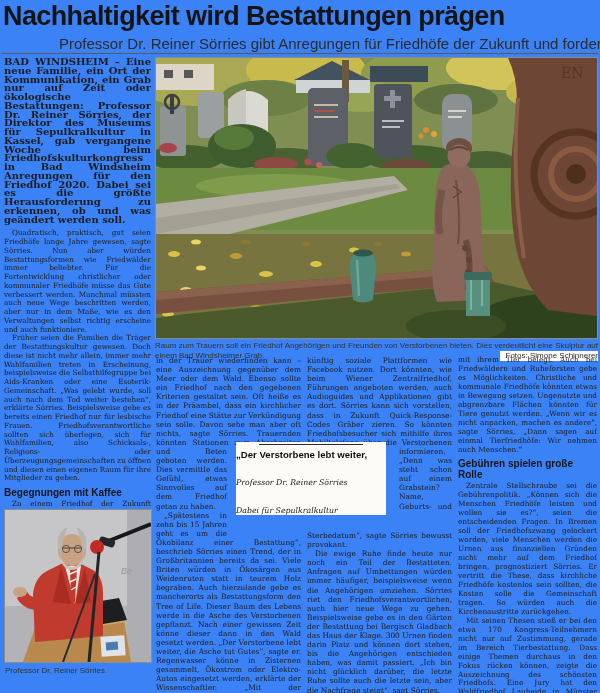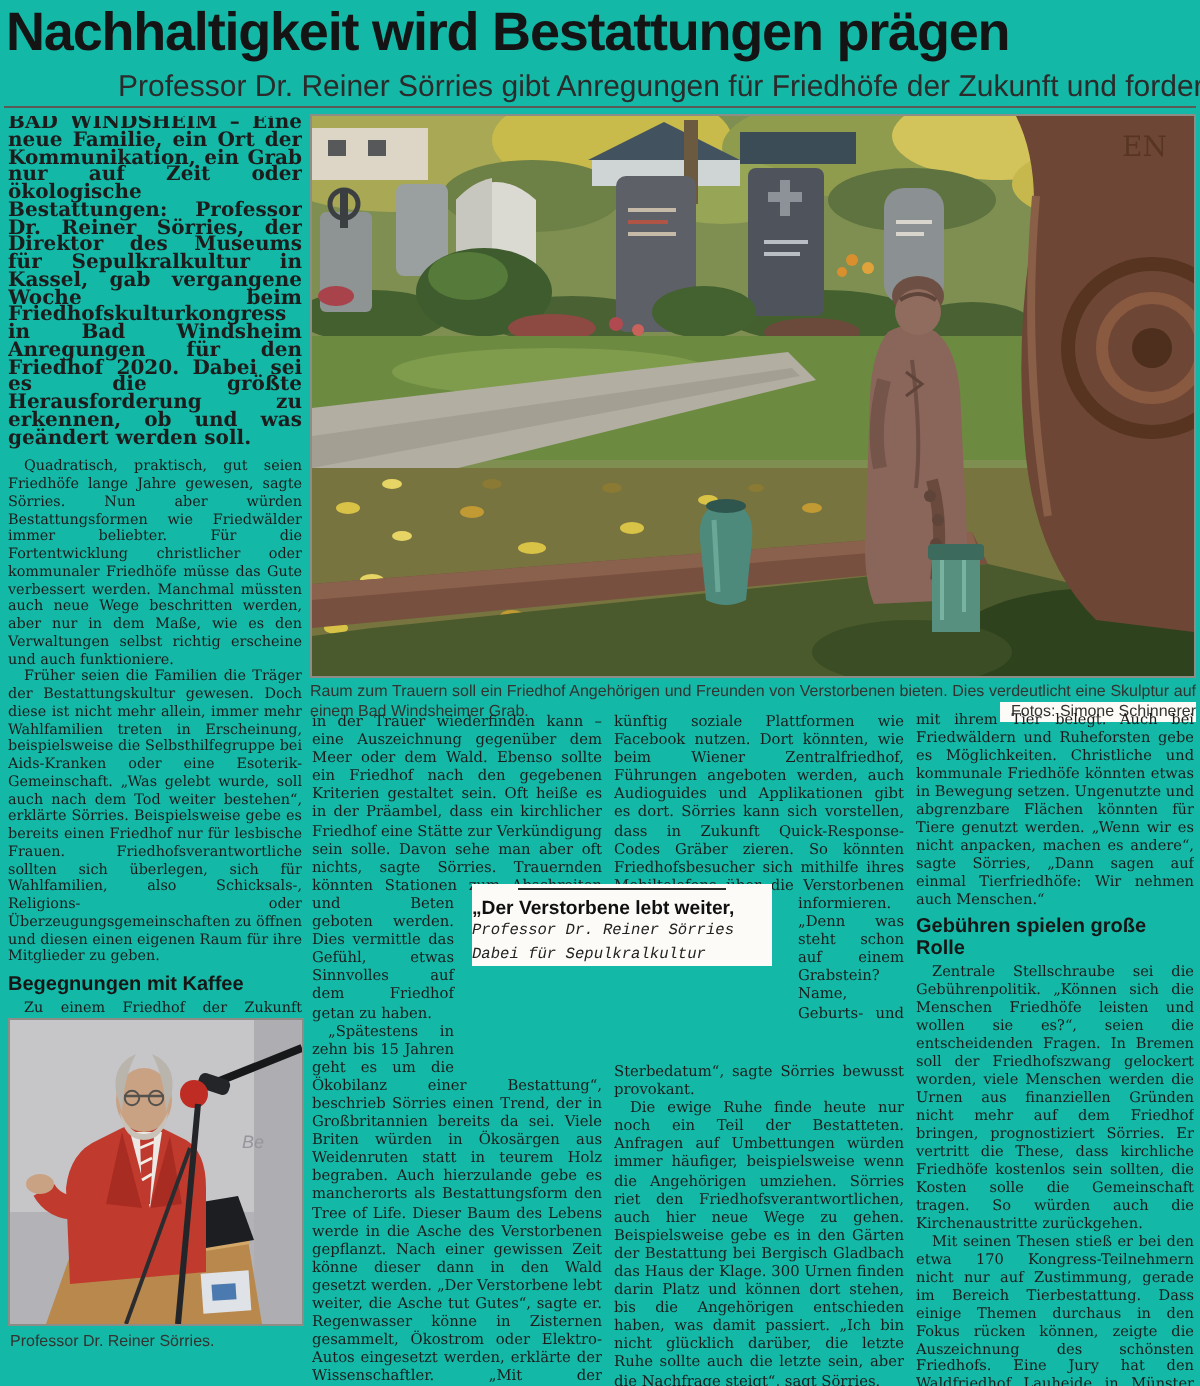--- a/index.html
+++ b/index.html
@@ -1,18 +1,18 @@
 <!DOCTYPE html>
 <html lang="de"><head>
 <meta charset="utf-8">
 <style>
   html,body { margin:0; padding:0; background:#e9e9e6; }
   .page {
     position:relative; width:600px; height:693px; margin:0 auto;
-    background:#14b8a6; color:#1c1c1c; overflow:hidden;
+    background:#3b82f6; color:#1c1c1c; overflow:hidden;
     font-family:"DejaVu Serif", serif;
   }
   .headline {
     position:absolute; left:3px; top:-2px; width:596px;
     font-family:"Liberation Sans", sans-serif; font-weight:bold;
     font-size:27px; line-height:36px; letter-spacing:-0.6px; color:#141414;
     white-space:nowrap;
   }
   .subheadline {
     position:absolute; left:16px; top:36px; width:596px;
@@ -54,21 +54,21 @@
 
   .pull-quote {
     position:absolute; left:236px; top:442px; width:150px;
     text-align:left; background:#fcfbf7; padding-top:2px;
   }
   .pq-rule { width:104px; margin:0 auto 4px auto; border-top:1.5px solid #2c2c2c; }
   .pq-line {
     font-family:"Liberation Sans", sans-serif; font-weight:bold;
     font-size:9.6px; line-height:11.4px; color:#101010;
   }
-  .pq-attr { font-style:italic; font-size:7.8px; line-height:9.2px; color:#222; margin-top:2px;font-family:Liberation Mono, monospace; }
+  .pq-attr { font-style:italic; font-size:7.8px; line-height:9.2px; color:#222; margin-top:18px; }
 </style>
 </head>
 <body>
 
 <div class="page">
 
   <div class="headline">Nachhaltigkeit wird Bestattungen prägen</div>
   <div class="subheadline">Professor Dr. Reiner Sörries gibt Anregungen für Friedhöfe der Zukunft und fordert Mut zu Neuerungen</div>
   <div class="head-rule"></div>
 

